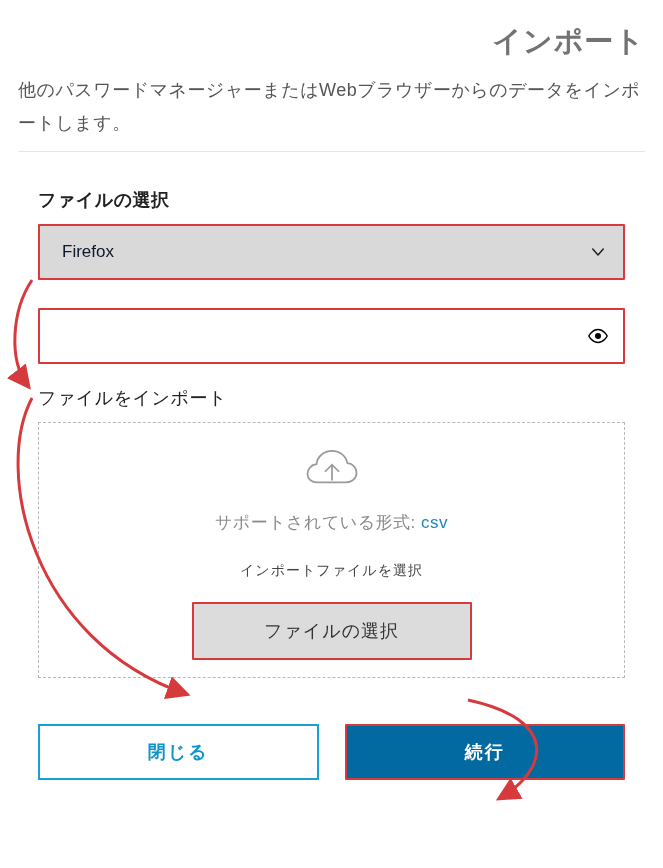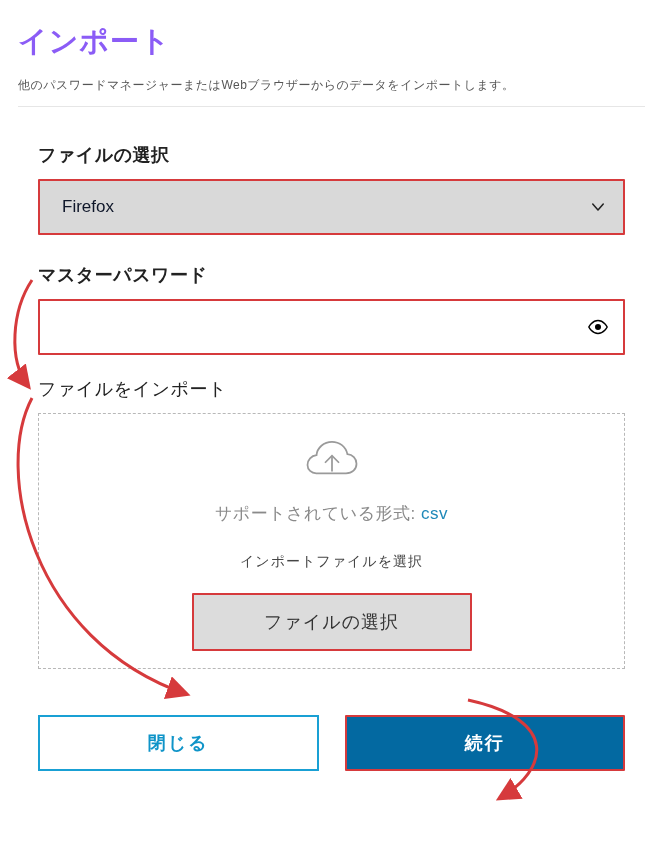--- a/index.html
+++ b/index.html
@@ -14,25 +14,26 @@
     position: relative;
     width: 663px;
     min-height: 868px;
     box-sizing: border-box;
     padding: 16px 18px 22px 18px;
   }
   h1.title {
     margin: 6px 0 12px 0;
     font-size: 29px;
     font-weight: 700;
-    color: #8b5cf6;
+    color: #737373;
     letter-spacing: 1px;
+    text-align: right;
   }
   .subtitle {
-    font-size: 12px;
+    font-size: 18px;
     color: #555;
     line-height: 1.85;
     letter-spacing: .5px;
   }
   hr.sep {
     border: none;
     border-top: 1px solid #e6e6e6;
     margin: 10px 0 36px 0;
   }
   .form-area {
@@ -186,21 +187,20 @@
         <span class="chev">
           <svg viewBox="0 0 24 24">
               <path d="M5 8l7 8 7-8" fill="none" stroke="#222" stroke-width="2" stroke-linecap="round" stroke-linejoin="round"></path>
             </svg>
         </span>
       </div>
     </div>
 
     <div class="spacer-28"></div>
 
-    <div class="field-label">マスターパスワード</div>
     <div class="hl-box">
       <div class="password-row">
         <input type="password" value="" style="">
         <span class="eye">
           <svg viewBox="0 0 24 24">
               <path d="M2 12s3.5-7 10-7 10 7 10 7-3.5 7-10 7S2 12 2 12z" fill="none" stroke="#000" stroke-width="1.6"></path>
               <circle cx="12" cy="12" r="3.3" fill="#000"></circle>
             </svg>
         </span>
       </div>

